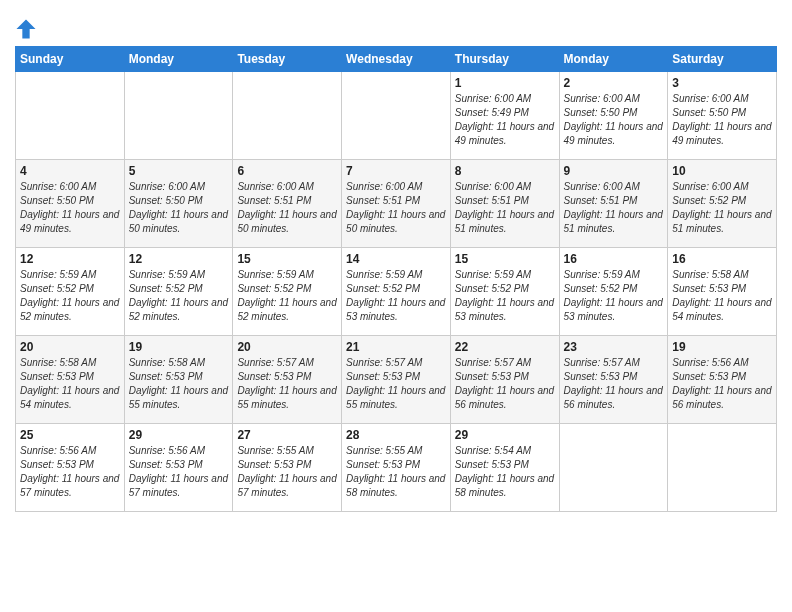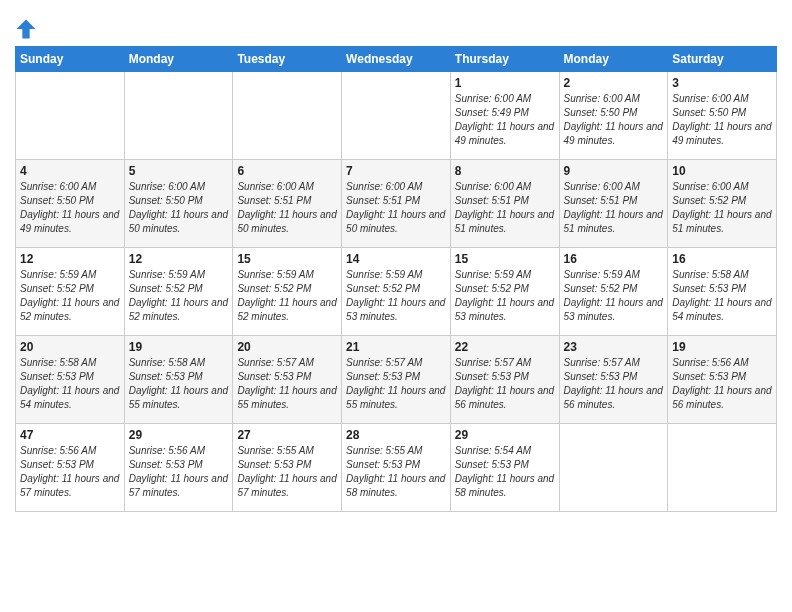--- a/index.html
+++ b/index.html
@@ -273,21 +273,21 @@
         </td>
         <td>
           <div class="day-num">19</div>
           <div class="cell-info">Sunrise: 5:56 AM
 Sunset: 5:53 PM
 Daylight: 11 hours and 56 minutes.</div>
         </td>
       </tr>
       <tr>
         <td>
-          <div class="day-num">47</div>
+          <div class="day-num">25</div>
           <div class="cell-info">Sunrise: 5:56 AM
 Sunset: 5:53 PM
 Daylight: 11 hours and 57 minutes.</div>
         </td>
         <td>
           <div class="day-num">29</div>
           <div class="cell-info">Sunrise: 5:56 AM
 Sunset: 5:53 PM
 Daylight: 11 hours and 57 minutes.</div>
         </td>

